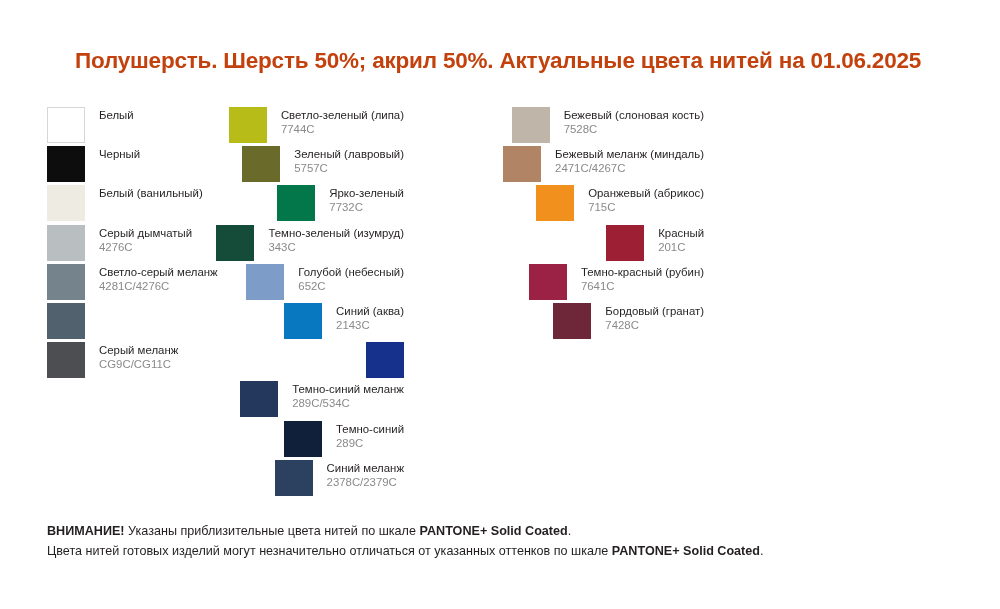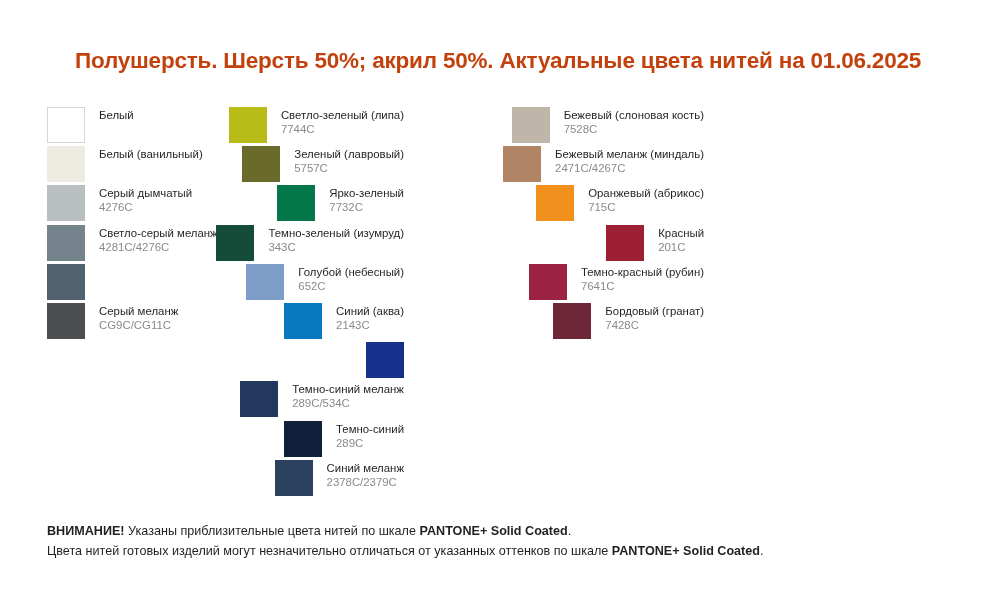--- a/index.html
+++ b/index.html
@@ -108,20 +108,26 @@
 
   <div class="columns">
     <div class="column col-1">
         <div class="swatch-row">
           <div class="swatch bordered" style="background: rgb(255, 255, 255);"></div>
           <div class="row-text">
             <div class="row-name">Белый</div>
           </div>
         </div>
         <div class="swatch-row">
+          <div class="swatch" style="background: rgb(13, 13, 13);"></div>
+          <div class="row-text">
+            <div class="row-name">Черный</div>
+          </div>
+        </div>
+        <div class="swatch-row">
           <div class="swatch" style="background: rgb(238, 236, 226);"></div>
           <div class="row-text">
             <div class="row-name">Белый (ванильный)</div>
           </div>
         </div>
         <div class="swatch-row">
           <div class="swatch" style="background: rgb(185, 191, 193);"></div>
           <div class="row-text">
             <div class="row-name">Серый дымчатый</div>
             <div class="row-code">4276C</div>

